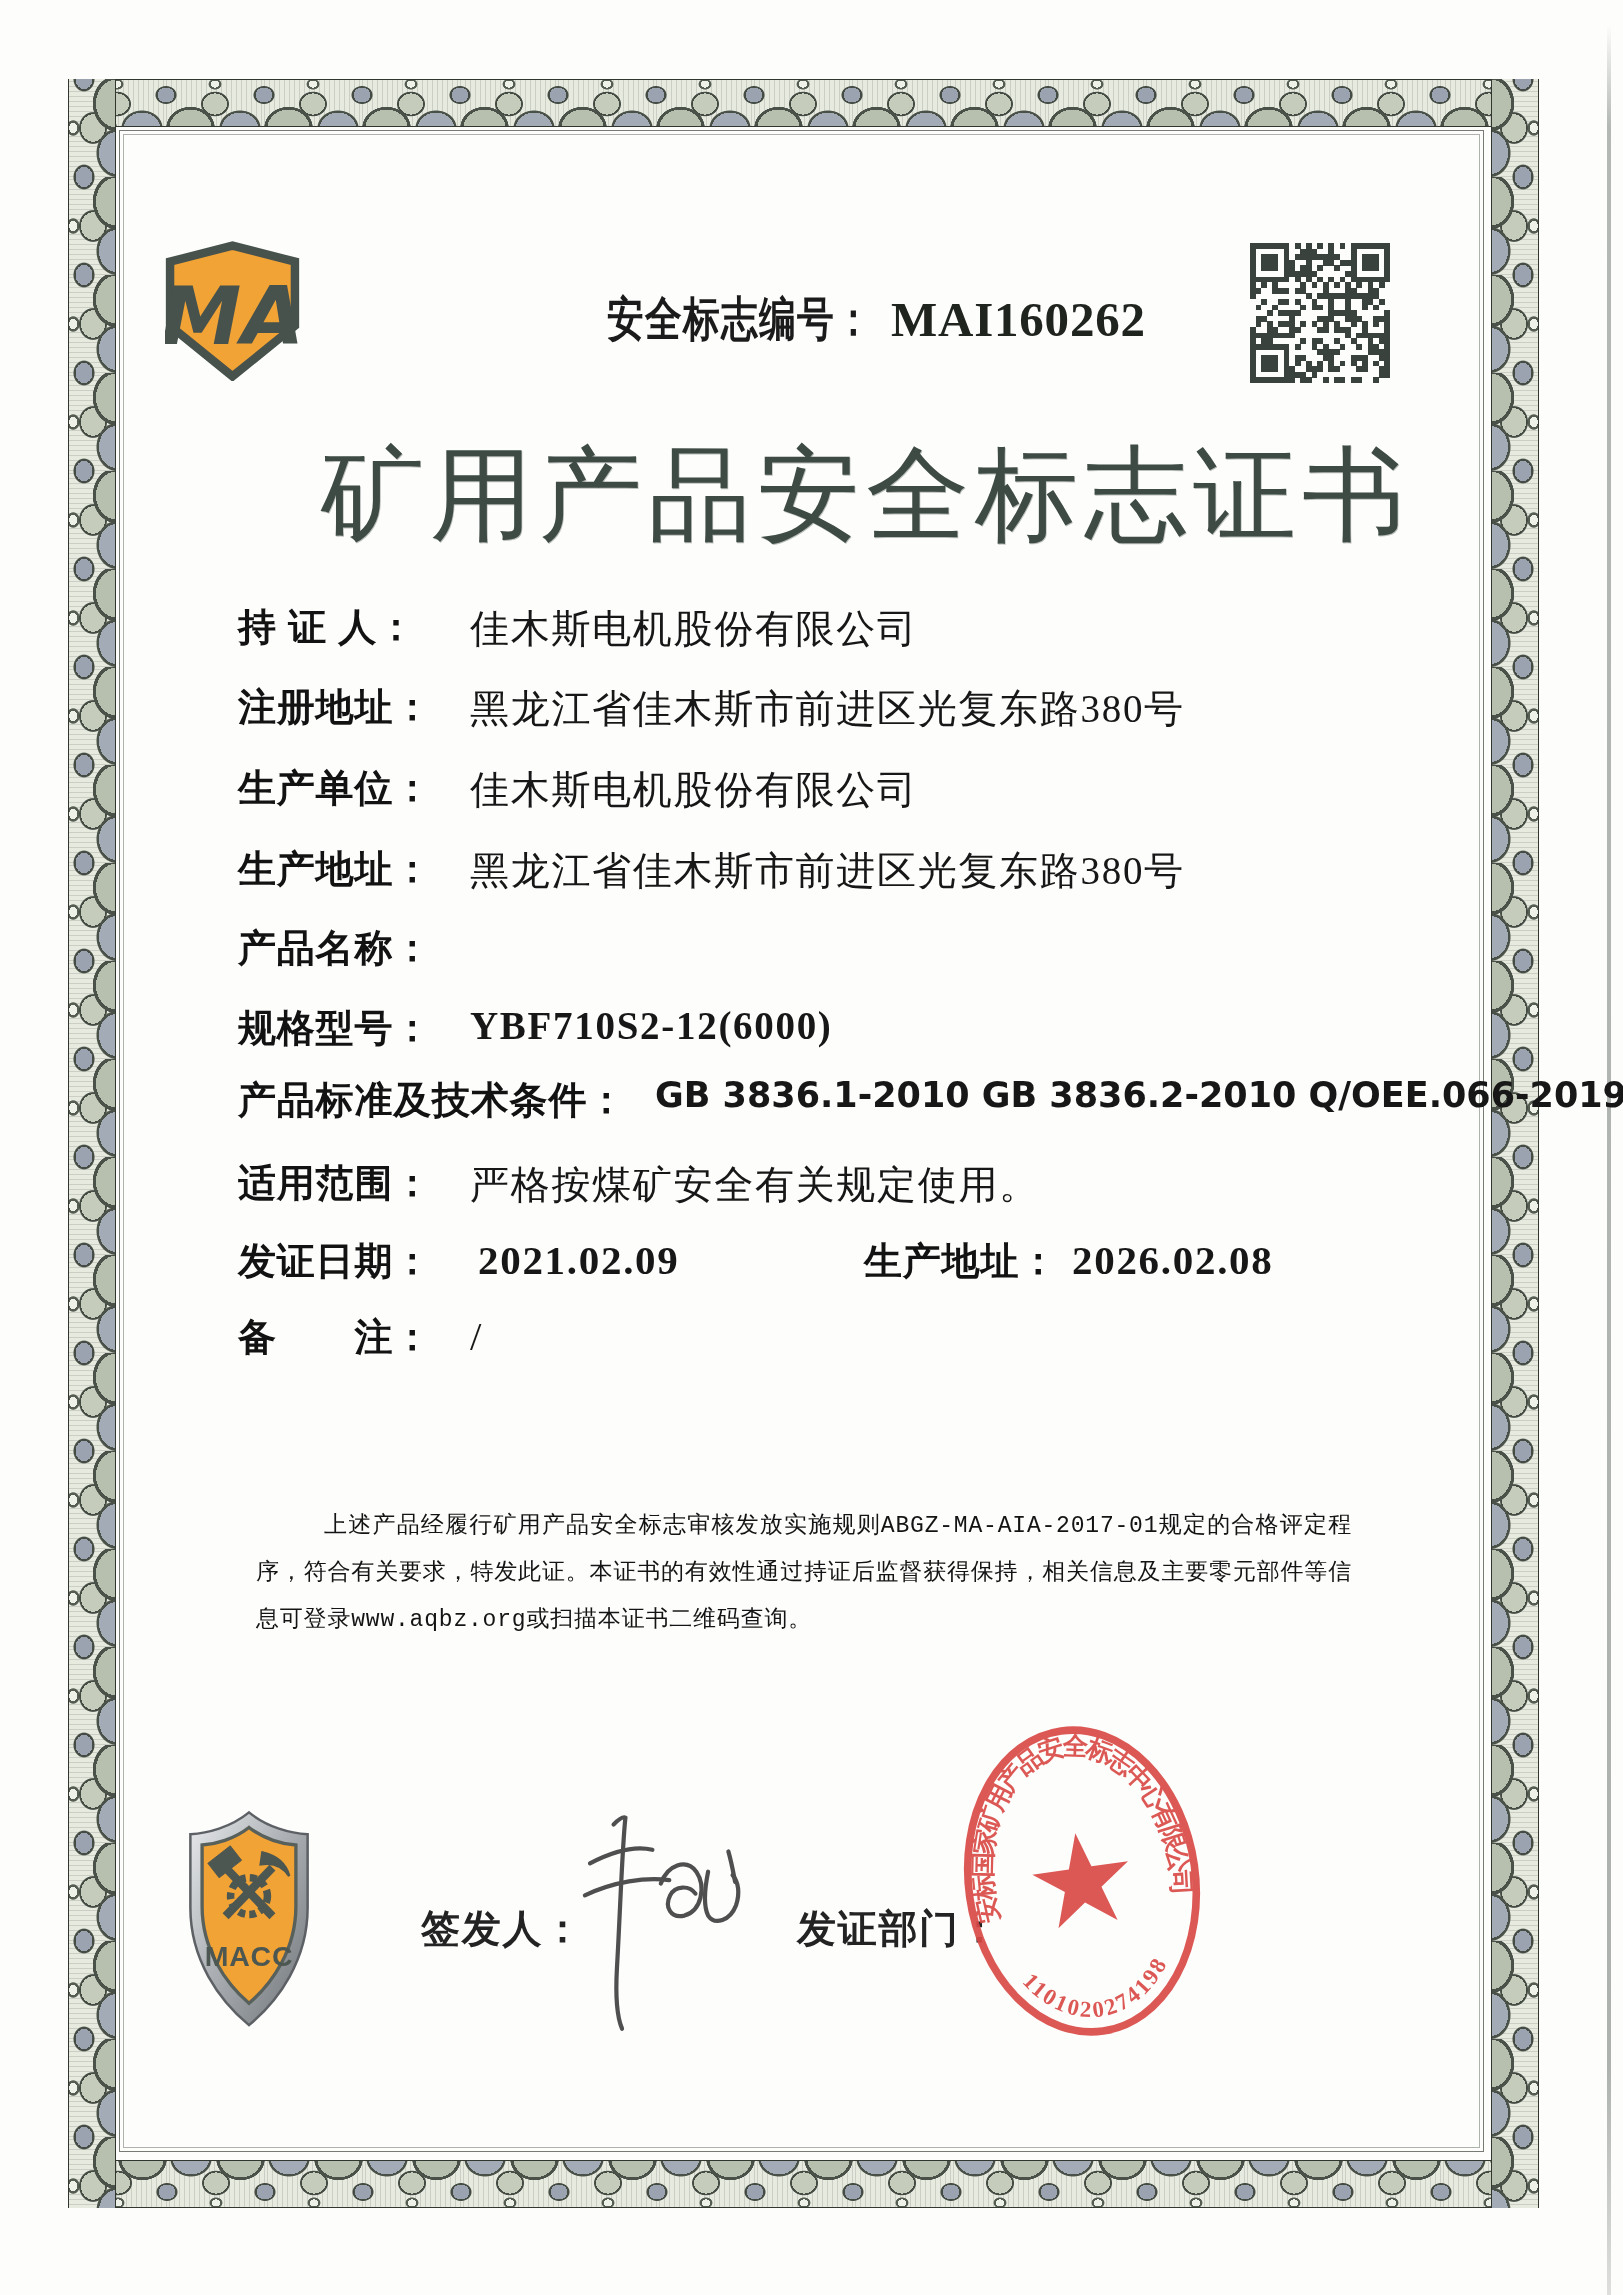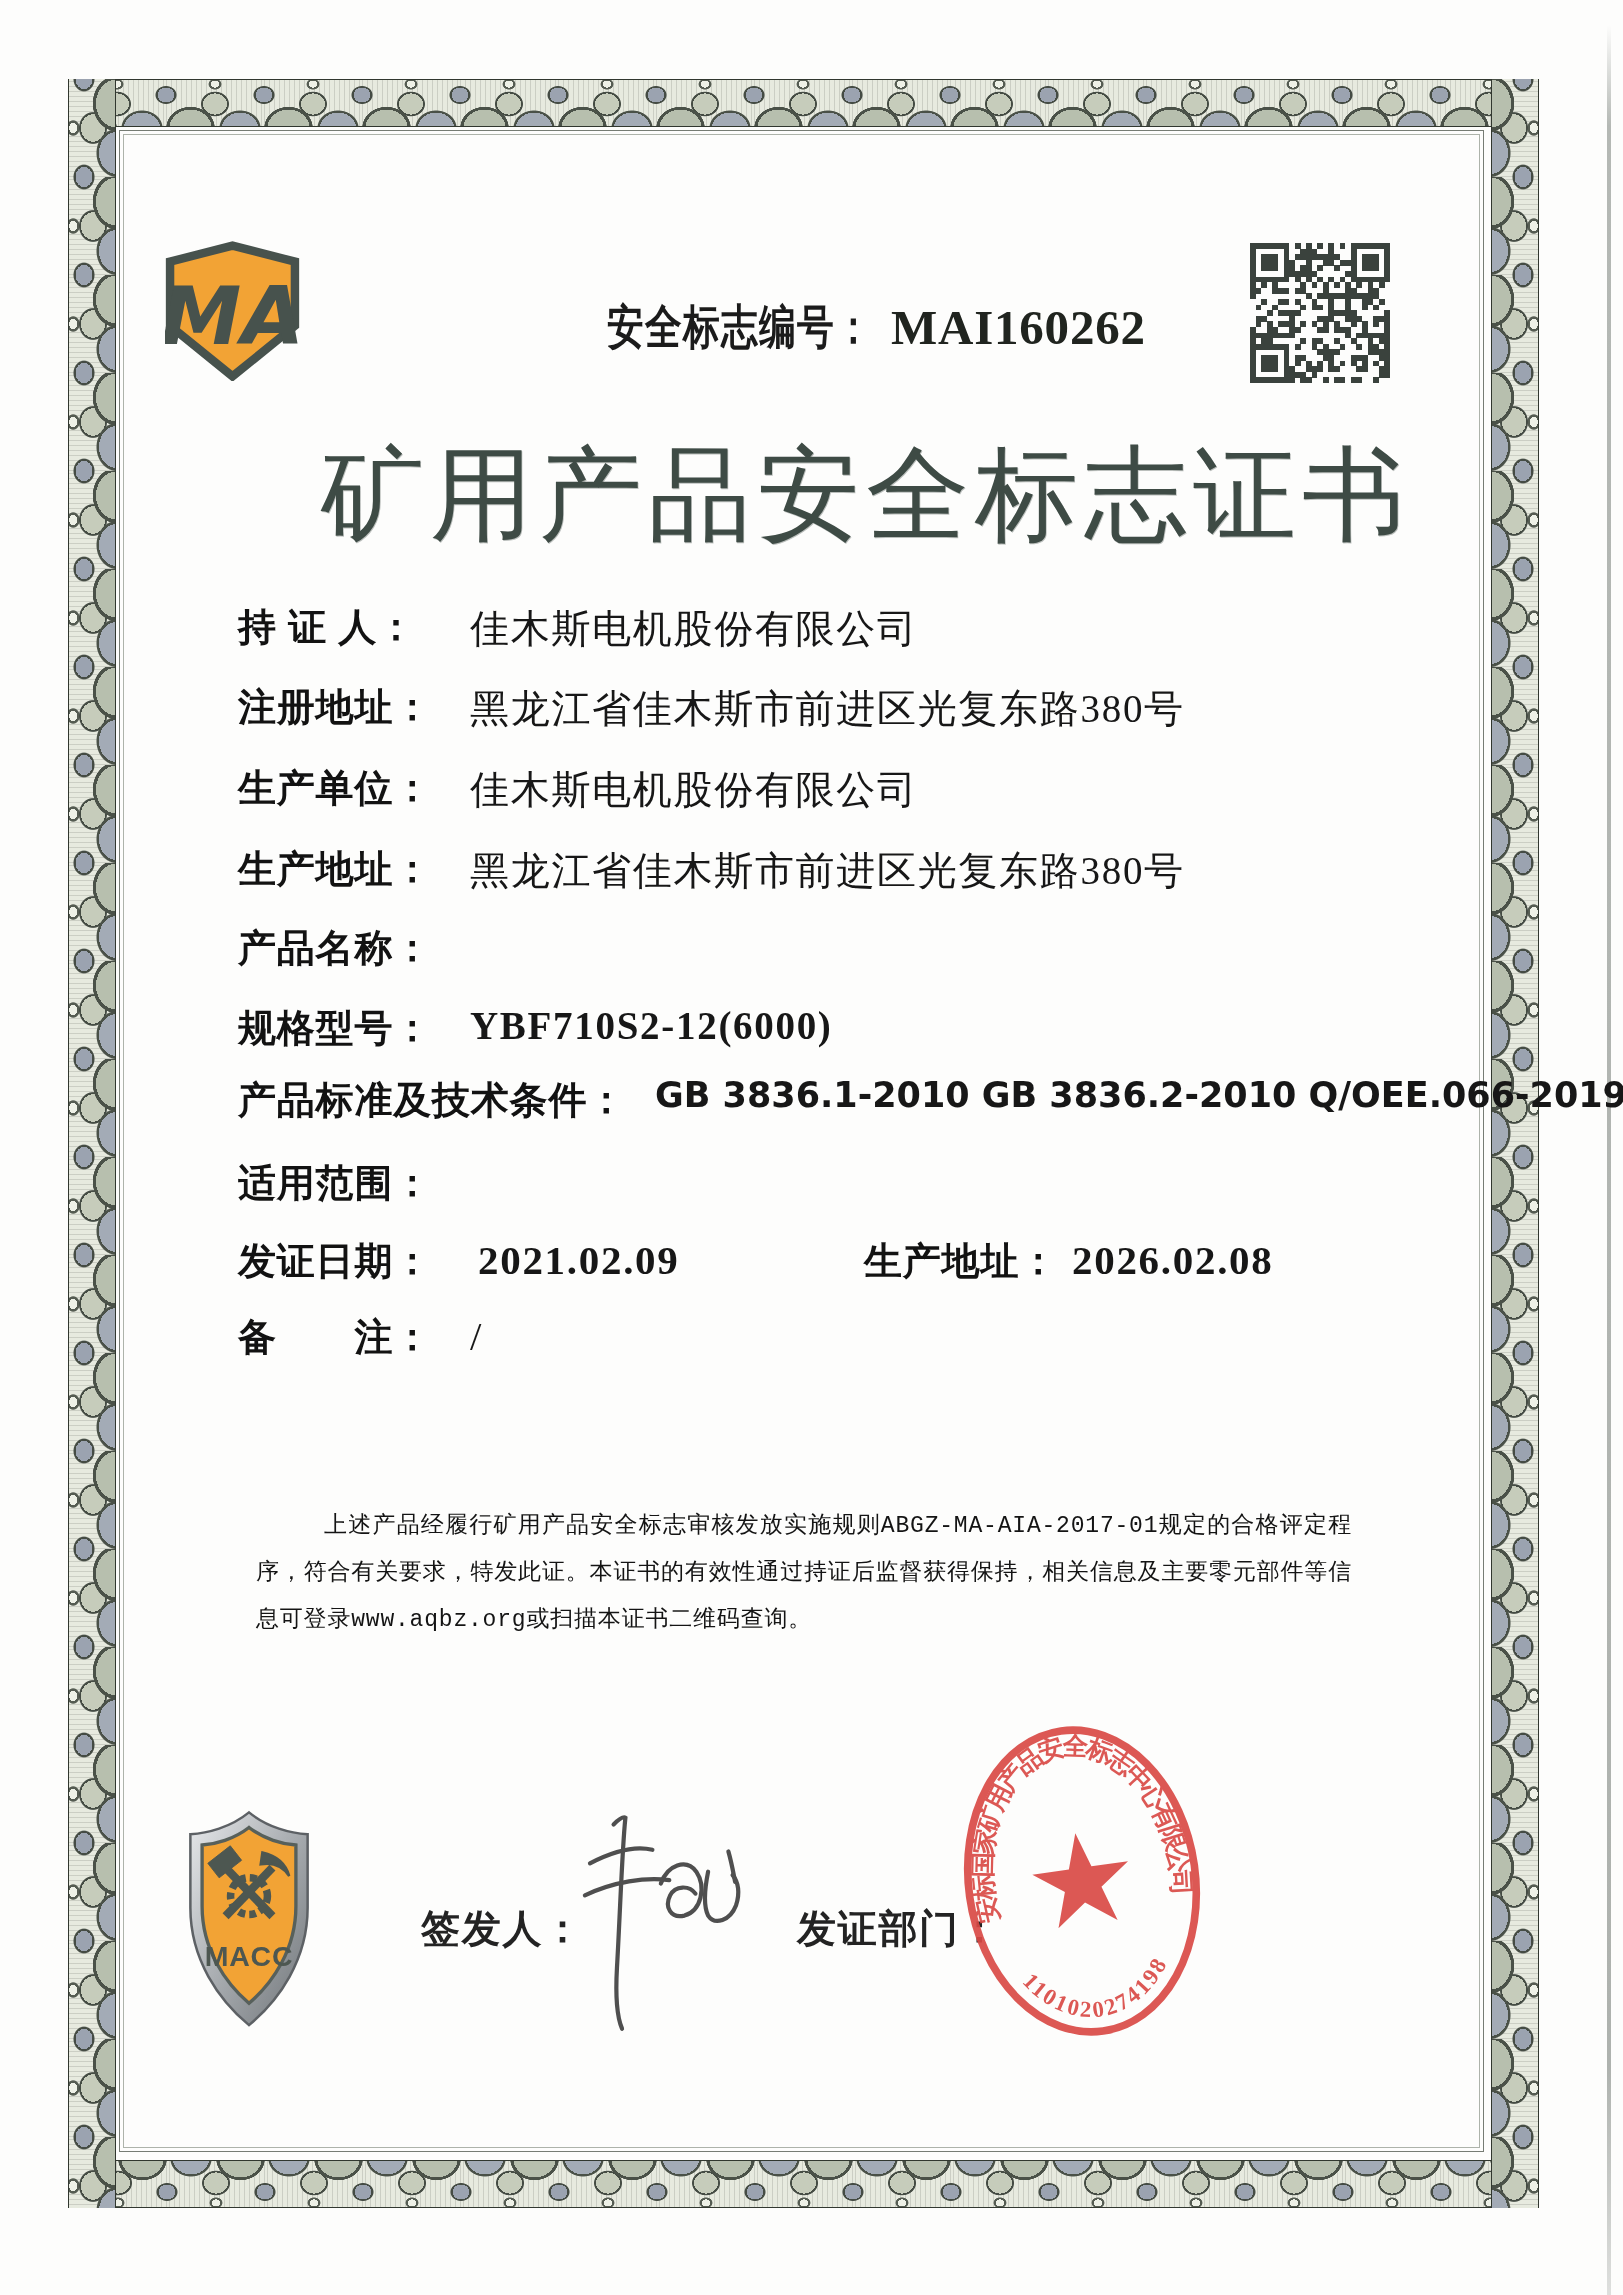--- a/index.html
+++ b/index.html
@@ -52,21 +52,21 @@
     position:absolute;left:3.4px;top:3.4px;right:3.4px;bottom:3.4px;
     border:0.8px solid #adb3aa;
   }
   
   .scan-line{
     position:absolute;left:1607px;top:25px;width:4.2px;height:2270px;
     background:linear-gradient(180deg, rgba(150,154,150,0), #b4b8b4 101px, #aeb2ae 90%, rgba(150,154,150,.3));
   }
   
   .ma-logo{position:absolute;left:165px;top:241px;width:135px;height:140px;}
-  .certno-line{position:absolute;left:607px;top:296px;height:52px;white-space:nowrap;}
+  .certno-line{position:absolute;left:607px;top:288px;height:52px;white-space:nowrap;}
   .certno-label{
     display:inline-block;transform:scaleX(.78);transform-origin:0 50%;
     font-family:"Liberation Sans", sans-serif;font-weight:700;
     font-size:47px;color:#1b1b1b;letter-spacing:1.7px;vertical-align:middle;
   }
   .certno-value{
     display:inline-block;margin-left:-57px;
     font-family:"Liberation Serif", serif;font-weight:600;
     font-size:49px;color:#20241f;letter-spacing:0.8px;vertical-align:middle;
   }
@@ -492,20 +492,21 @@
 <div class="row r6">
   <span class="lbl">规格型号：</span>
   <span class="val val-code">YBF710S2-12(6000)</span>
 </div>
 <div class="row r7">
   <span class="lbl">产品标准及技术条件：</span>
   <span class="val">GB 3836.1-2010  GB 3836.2-2010  Q/OEE.066-2019</span>
 </div>
 <div class="row r8">
   <span class="lbl">适用范围：</span>
+  <span class="val">严格按煤矿安全有关规定使用。</span>
 </div>
 <div class="row rdate">
   <span class="lbl">发证日期：</span>
   <span class="val val-issue">2021.02.09</span>
   <span class="lbl lbl-exp">生产地址：</span>
   <span class="val val-exp">2026.02.08</span>
 </div>
 <div class="row rremark">
   <span class="lbl">备　　注：</span>
   <span class="val">/</span>

